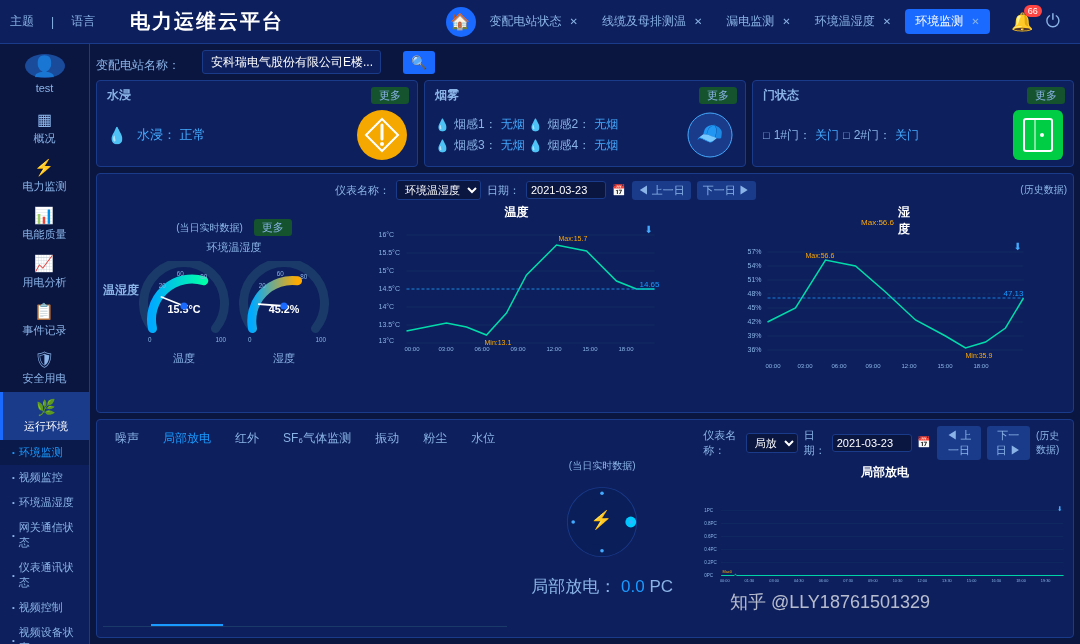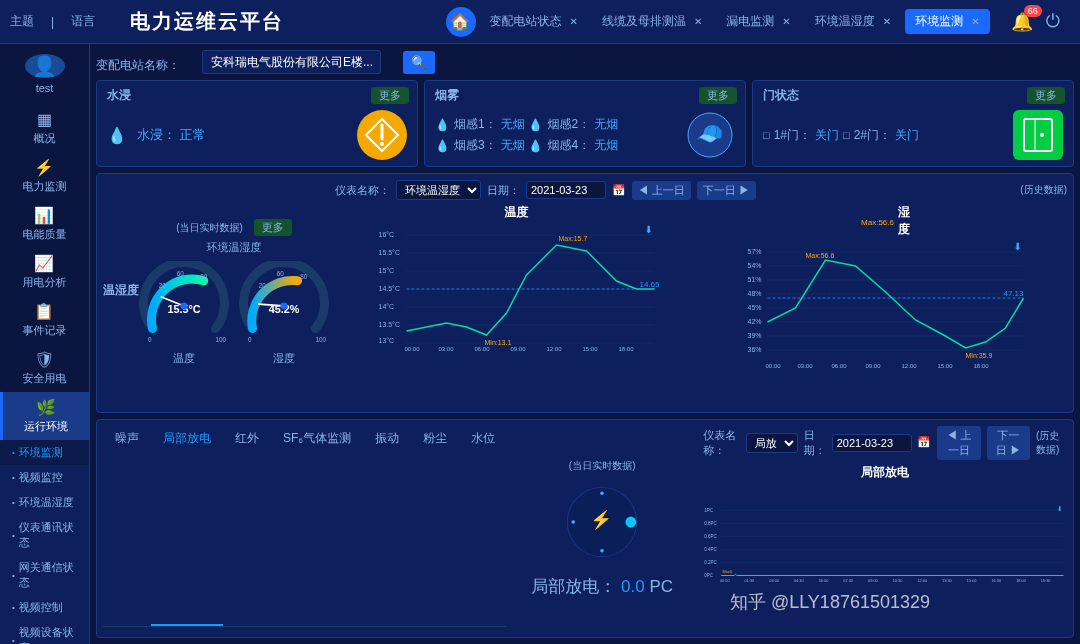--- a/index.html
+++ b/index.html
@@ -515,24 +515,24 @@
       <div class="sidebar-sub-item active">
         <span>环境监测</span>
       </div>
       <div class="sidebar-sub-item">
         <span>视频监控</span>
       </div>
       <div class="sidebar-sub-item">
         <span>环境温湿度</span>
       </div>
       <div class="sidebar-sub-item">
+        <span>网关通信状态</span>
+      </div>
+      <div class="sidebar-sub-item">
         <span>仪表通讯状态</span>
-      </div>
-      <div class="sidebar-sub-item">
-        <span>网关通信状态</span>
       </div>
       <div class="sidebar-sub-item">
         <span>视频控制</span>
       </div>
       <div class="sidebar-sub-item">
         <span>视频设备状态</span>
       </div>
     </div>
 
   </div>

